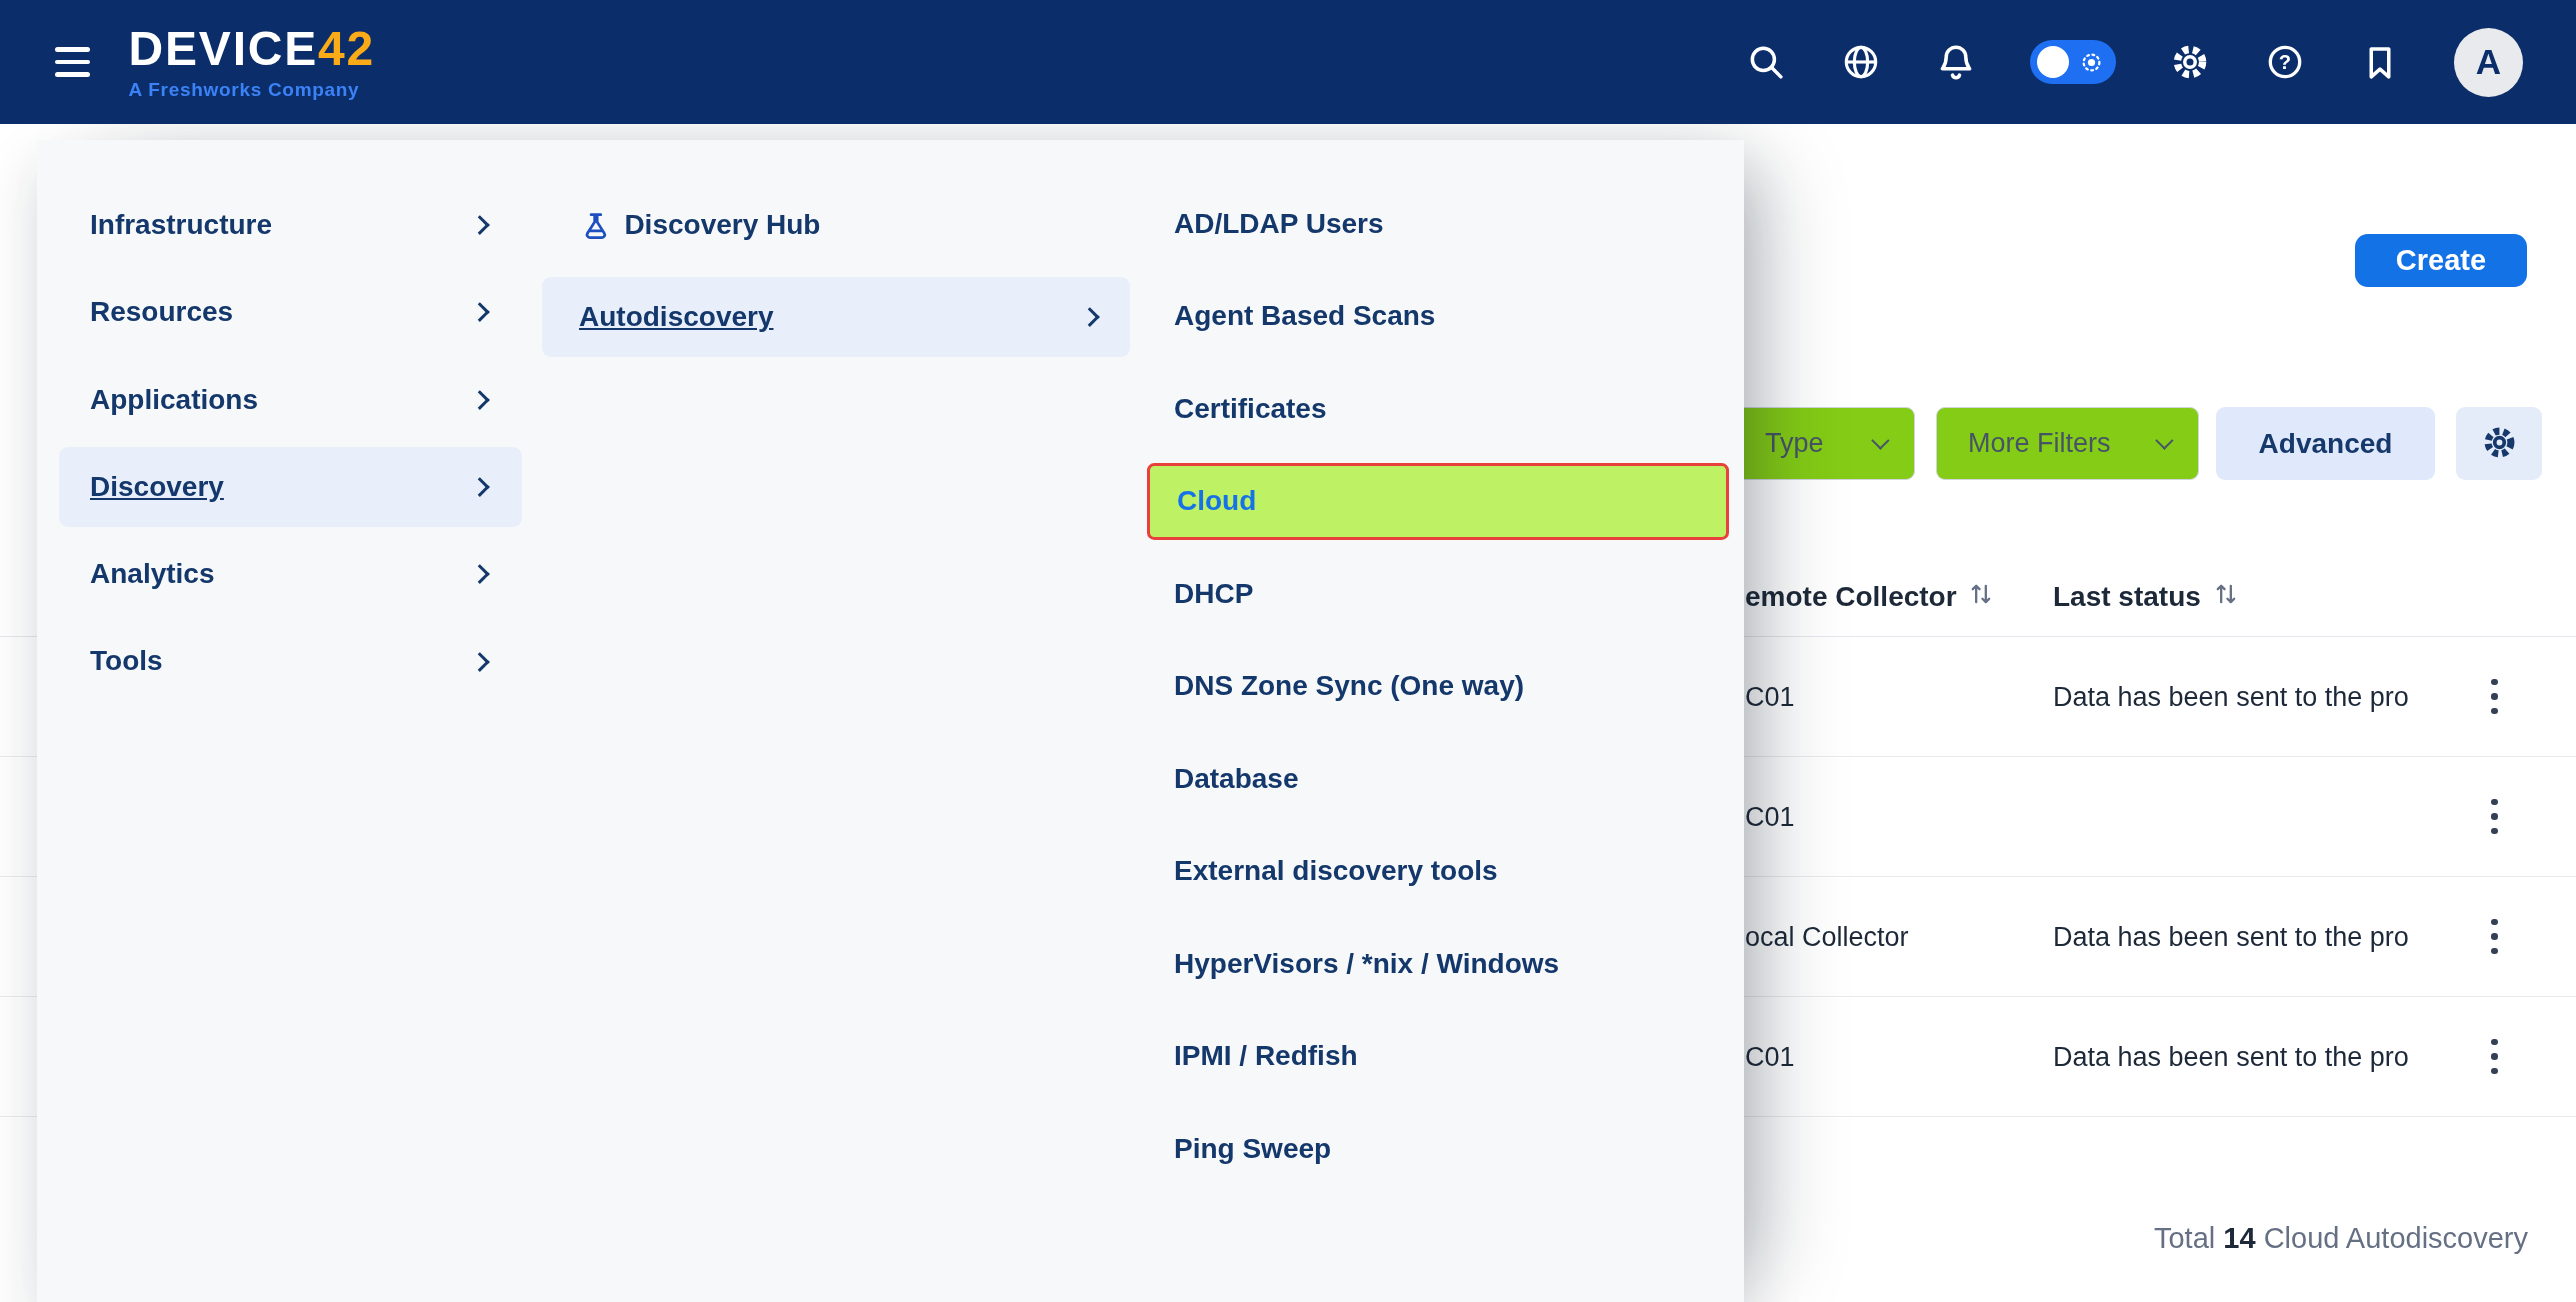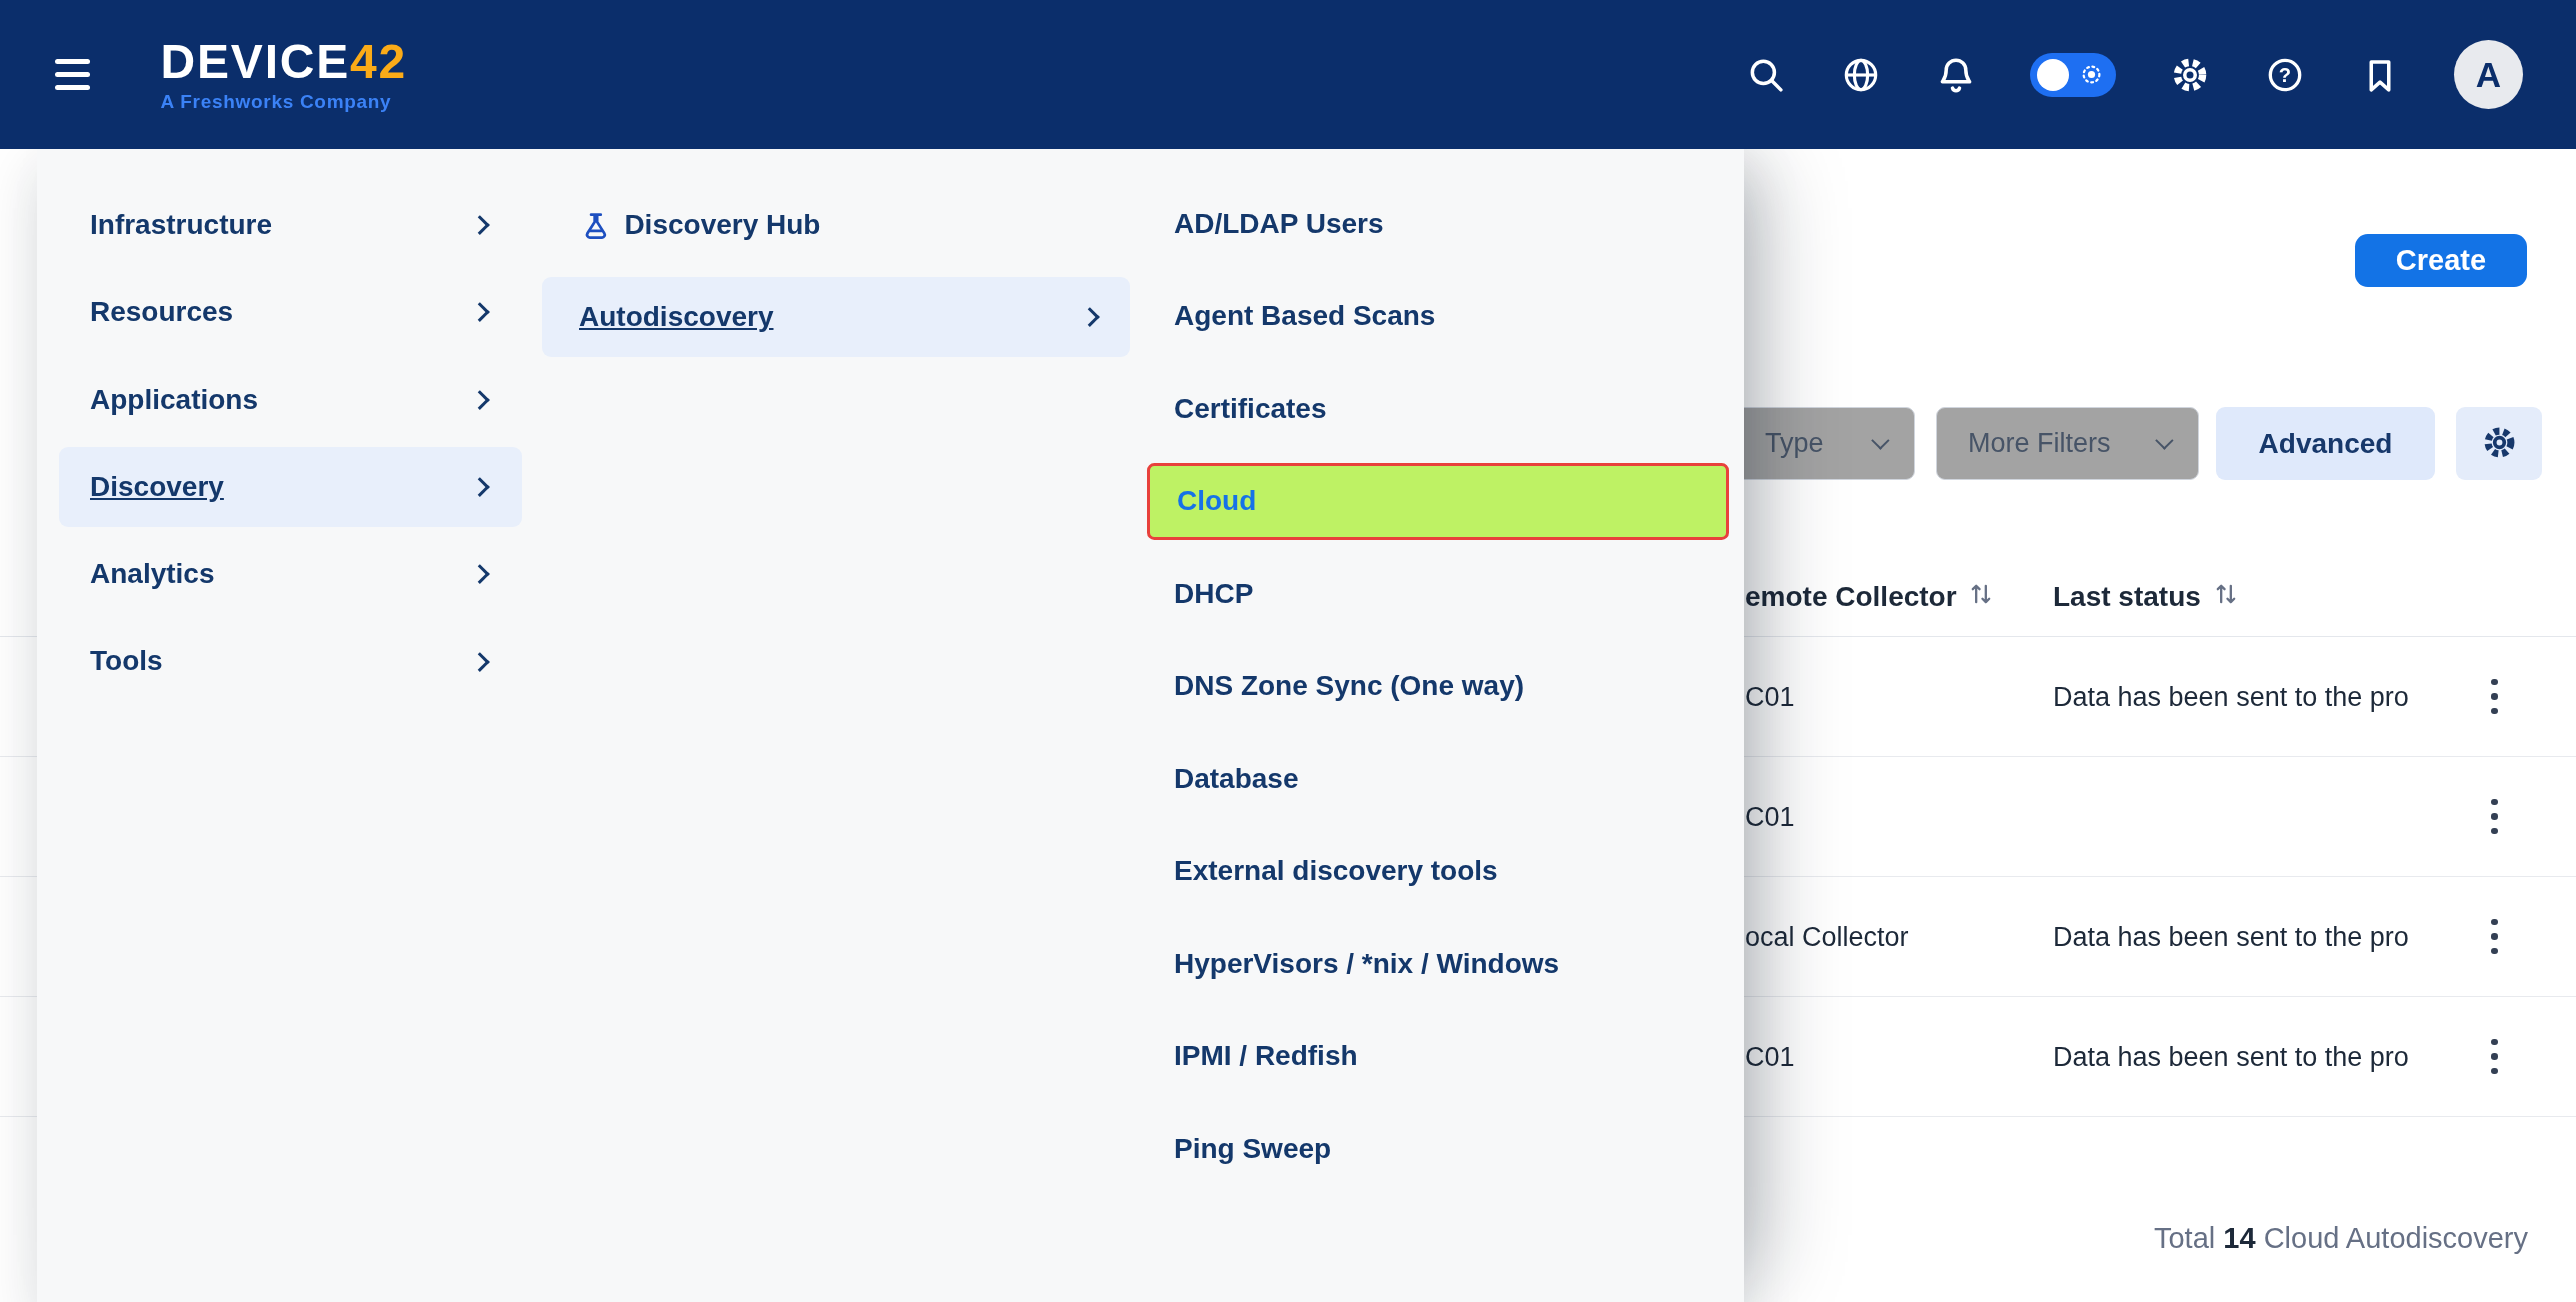--- a/index.html
+++ b/index.html
@@ -5,23 +5,23 @@
   * { box-sizing: border-box; }
   html,body { margin:0; padding:0; }
   body {
     width:2576px; height:1303px; position:relative; overflow:hidden;
     background:#ffffff; font-family:"Liberation Sans", sans-serif;
     -webkit-font-smoothing:antialiased;
   }
 
   
   .navbar {
-    position:absolute; top:0; left:0; width:2576px; height:149px;
+    position:absolute; top:0; left:0; width:2576px; height:124px;
     background:#0b2e6b; display:flex; align-items:center;
-    padding:0 53px; z-index:40;gap:32px;
+    padding:0 53px; z-index:40;
   }
   .hamburger { display:flex; flex-direction:column; gap:8.2px; cursor:pointer; padding:5.5px 1.8px; }
   .hamburger div { width:35px; height:4.6px; background:#fff; border-radius:2.7px; }
   .brand { margin-left:37px; display:flex; flex-direction:column; line-height:1; }
   .brand-line { font-size:48px; font-weight:bold; letter-spacing:1.8px; color:#ffffff; }
   .brand-accent { color:#fbab18; }
   .brand-tagline { color:#3b82f6; font-size:19px; margin-top:6.4px; letter-spacing:0.7px; font-weight:bold; }
   .nav-right { margin-left:auto; display:flex; align-items:center; gap:53px; }
   .nav-icon { width:42px; height:42px; display:flex; align-items:center; justify-content:center; cursor:pointer; }
   .toggle-pill {
@@ -38,21 +38,21 @@
   
   .page { position:absolute; left:0; top:140px; width:2576px; height:1163px; background:#ffffff; z-index:10; }
   .create-btn {
     position:absolute; left:2355px; top:94px; width:172px; height:53px;
     background:#1373e6; border:none; border-radius:12.8px; color:#ffffff;
     font-weight:bold; font-size:29px; font-family:"Liberation Sans", sans-serif; cursor:pointer;
   }
   .filter-row { position:absolute; left:0; top:267px; width:2576px; height:73px; }
   .dropdown {
     position:absolute; height:73px; border:1.8px solid #d0d5dd; border-radius:9px;
-    background:#a3a3a3; display:flex; align-items:center; color:#475467;
+    background:#84cc16; display:flex; align-items:center; color:#475467;
     font-size:27px; cursor:pointer;
   }
   .dd-type { left:1695px; width:220px; padding-left:69px; }
   .dd-more { left:1936px; width:263px; padding-left:31px; }
   .chev-down {
     width:12.8px; height:12.8px; border-right:2.7px solid #475467; border-bottom:2.7px solid #475467;
     transform:rotate(45deg); margin-left:auto; margin-right:27px; margin-top:-5.5px;
   }
   .advanced-btn {
     position:absolute; left:2216px; width:219px; height:73px; border:none; border-radius:9px;

